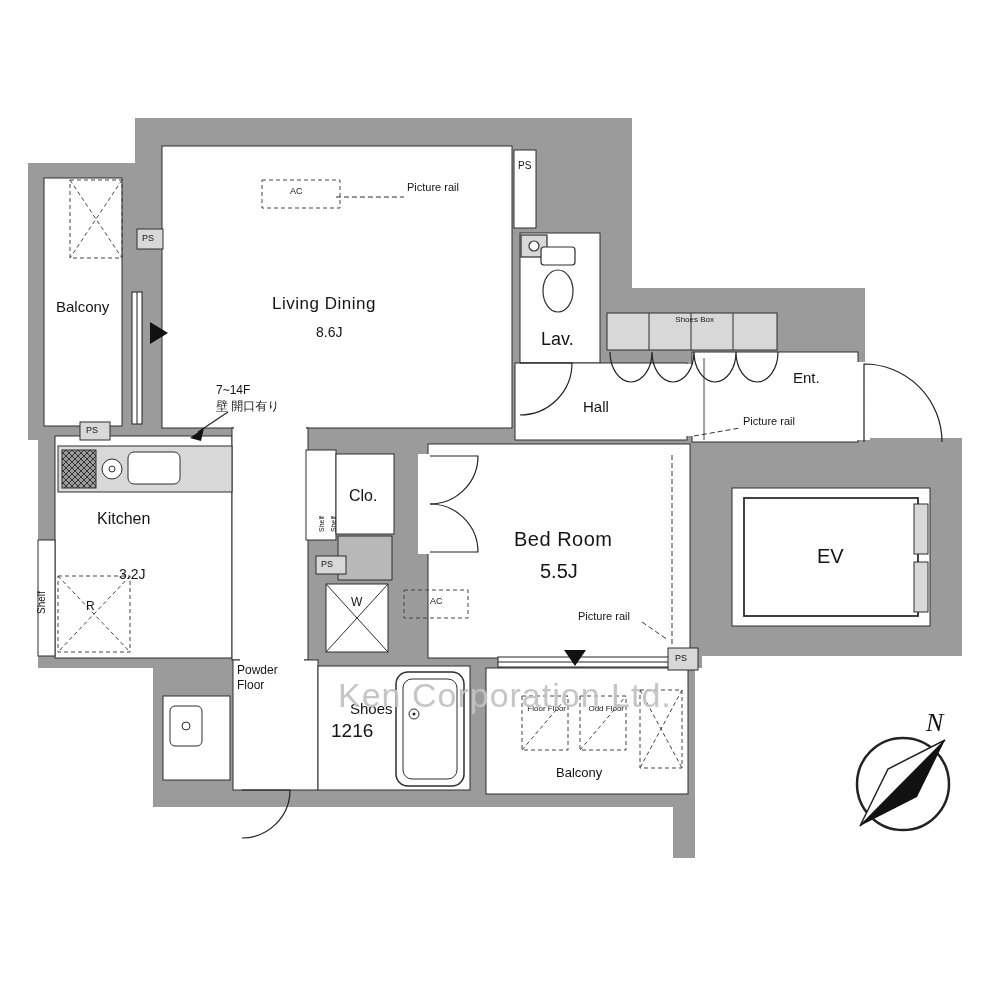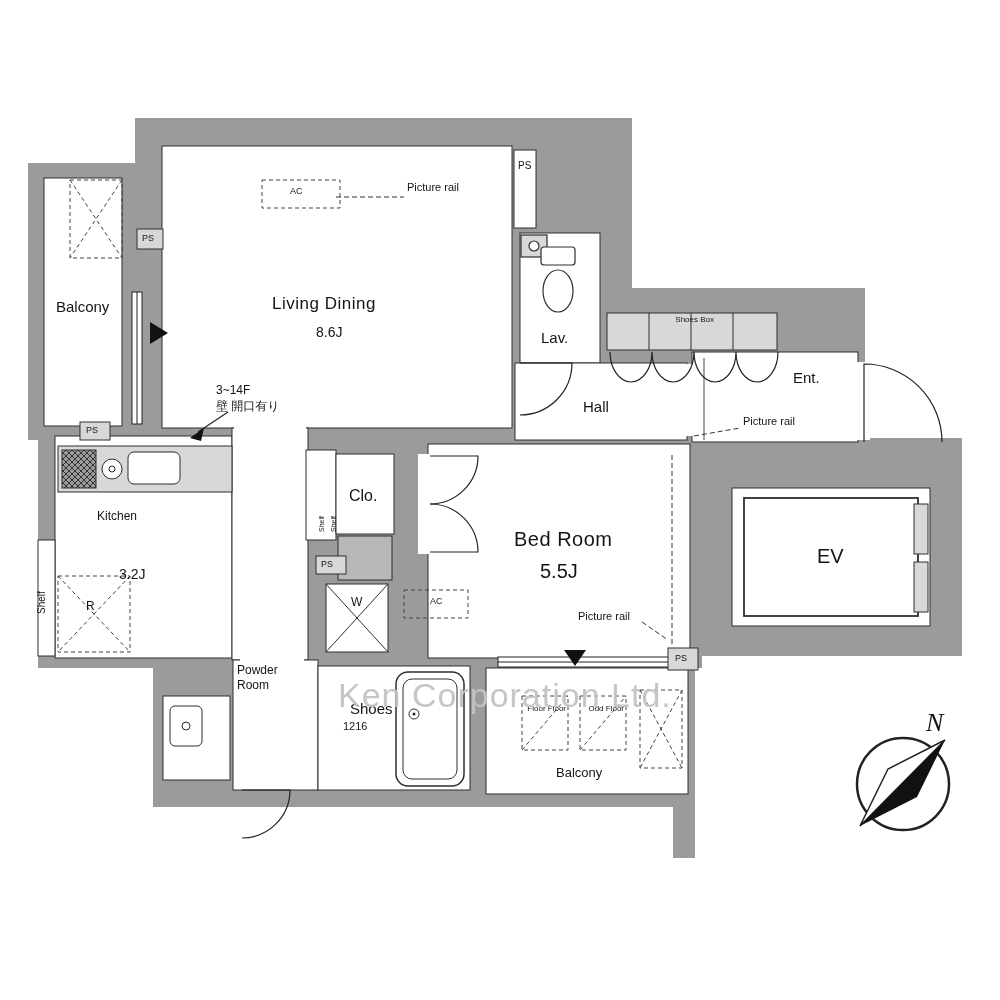--- a/index.html
+++ b/index.html
@@ -195,40 +195,40 @@
       <polygon points="945,740 888,769 860,826" fill="#fff" stroke="#222" stroke-width="1.5"></polygon>
       <polygon points="945,740 917,797 860,826" fill="#111"></polygon>
     </g>
   </svg>
 
   <div class="lbl" style="left:56px;top:298px;font-size:15px">Balcony</div>
 
   <div class="lbl" style="left:272px;top:294px;font-size:17px;letter-spacing:.5px">Living Dining</div>
   <div class="lbl" style="left:316px;top:324px;font-size:14px">8.6J</div>
 
-  <div class="lbl" style="left:541px;top:329px;font-size:15px">Lav.</div>
+  <div class="lbl" style="left:541px;top:329px;font-size:18px">Lav.</div>
   <div class="lbl" style="left:583px;top:398px;font-size:15px">Hall</div>
   <div class="lbl" style="left:793px;top:369px;font-size:15px">Ent.</div>
 
   <div class="lbl wrap ctr" style="left:672px;top:315px;width:42px;font-size:8px;line-height:9px">Shoes Box</div>
 
-  <div class="lbl" style="left:97px;top:510px;font-size:12px">Kitchen</div>
+  <div class="lbl" style="left:97px;top:510px;font-size:16px">Kitchen</div>
   <div class="lbl" style="left:119px;top:566px;font-size:14px">3.2J</div>
 
   <div class="lbl" style="left:349px;top:487px;font-size:16px">Clo.</div>
 
   <div class="lbl" style="left:514px;top:528px;font-size:20px;letter-spacing:.5px">Bed Room</div>
   <div class="lbl" style="left:540px;top:560px;font-size:20px">5.5J</div>
 
   <div class="lbl" style="left:817px;top:545px;font-size:20px">EV</div>
 
-  <div class="lbl wrap" style="left:237px;top:663px;width:62px;font-size:12px;line-height:15px">Powder Room</div>
+  <div class="lbl wrap" style="left:237px;top:663px;width:62px;font-size:12px;line-height:15px">Powder Floor</div>
 
   <div class="lbl" style="left:350px;top:700px;font-size:15px">Shoes</div>
-  <div class="lbl" style="left:343px;top:720px;font-size:11px">1216</div>
+  <div class="lbl" style="left:331px;top:720px;font-size:19px">1216</div>
 
   <div class="lbl" style="left:556px;top:766px;font-size:13px">Balcony</div>
 
   <div class="lbl" style="left:407px;top:181px;font-size:11px">Picture rail</div>
   <div class="lbl" style="left:743px;top:415px;font-size:11px">Picture rail</div>
   <div class="lbl" style="left:578px;top:610px;font-size:11px">Picture rail</div>
 
   <div class="lbl stack" style="left:518px;top:160px;width:13px;font-size:10px;line-height:11px">PS</div>
   <div class="lbl" style="left:142px;top:233px;font-size:9px">PS</div>
   <div class="lbl" style="left:86px;top:425px;font-size:9px">PS</div>
@@ -241,19 +241,19 @@
 
   <div class="lbl" style="left:86px;top:600px;font-size:12px">R</div>
   <div class="lbl" style="left:351px;top:596px;font-size:12px">W</div>
 
   <div class="lbl" style="left:290px;top:186px;font-size:9px">AC</div>
   <div class="lbl" style="left:430px;top:596px;font-size:9px">AC</div>
 
   <div class="lbl wrap ctr" style="left:524px;top:704px;width:42px;font-size:8px;line-height:9px">Floor Floor</div>
   <div class="lbl wrap ctr" style="left:582px;top:704px;width:42px;font-size:8px;line-height:9px">Odd Floor</div>
 
-  <div class="lbl" style="left:216px;top:384px;font-size:12px">3~14F</div>
+  <div class="lbl" style="left:216px;top:384px;font-size:12px">7~14F</div>
   <div class="lbl" style="left:216px;top:400px;font-size:12px">壁 開口有り</div>
 
   <div class="lbl watermark" style="left:338px;top:676px;font-size:34px">Ken Corporation Ltd.</div>
 
   <div class="lbl north" style="left:926px;top:708px;font-size:26px">N</div>
 </div>
 
 </body></html>

